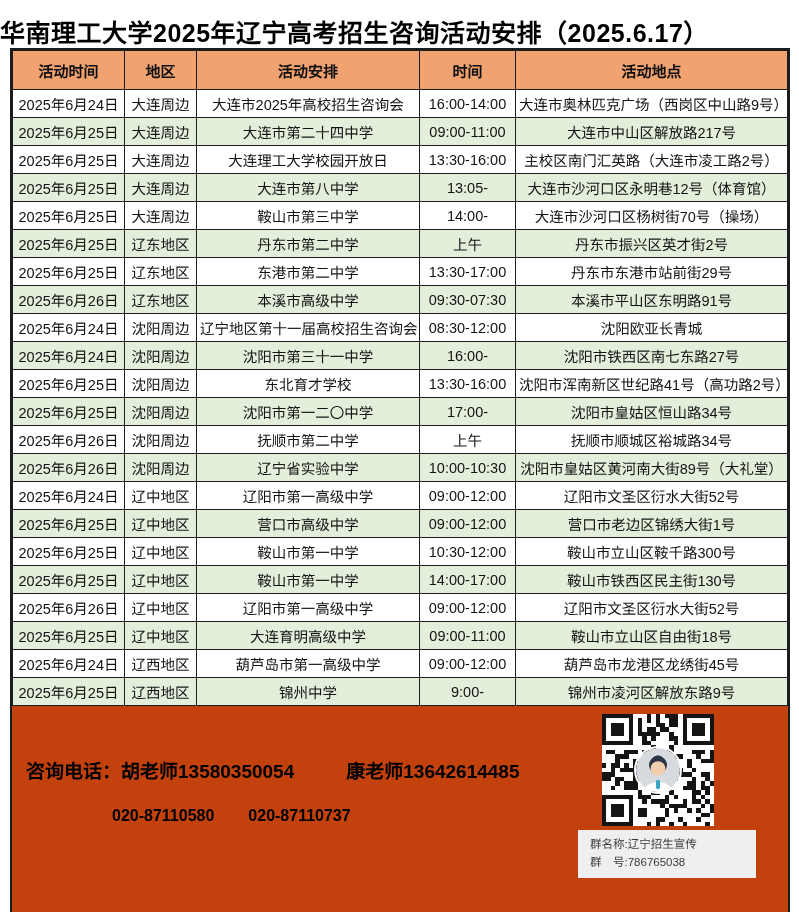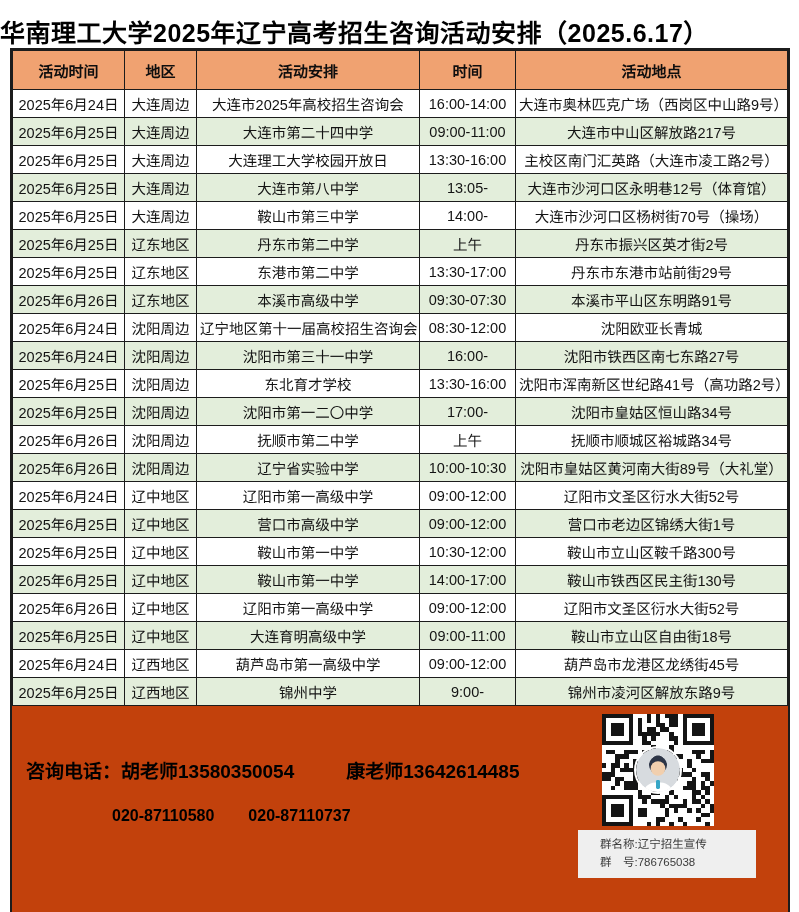--- a/index.html
+++ b/index.html
@@ -43,21 +43,21 @@
   .contact-line-2{position:absolute;left:100px;top:101px;font-size:16px;font-weight:bold;color:#000;white-space:nowrap;}
   .contact-line-2 .gap{margin-left:34px;}
   .qr-wrap{position:absolute;left:590px;top:8px;width:112px;height:112px;background:#fff;}
   .qr-wrap svg.qr{display:block;width:112px;height:112px;}
   .qr-avatar{
     position:absolute;left:34px;top:34px;width:44px;height:44px;border-radius:50%;
     overflow:hidden;box-shadow:0 0 0 2px #fff;
   }
   .qr-caption{
     position:absolute;left:566px;top:124px;width:178px;
-    background:#efefef;padding:6px 22px;font-size:11.5px;line-height:1.55;color:#3c3c3c;
+    background:#efefef;padding:6px 12px;font-size:11.5px;line-height:1.55;color:#3c3c3c;
   }
 </style>
 </head>
 <body>
 
 <div>
 
   <h1 class="title">华南理工大学2025年辽宁高考招生咨询活动安排（2025.6.17）</h1>
 
   <div class="frame">

